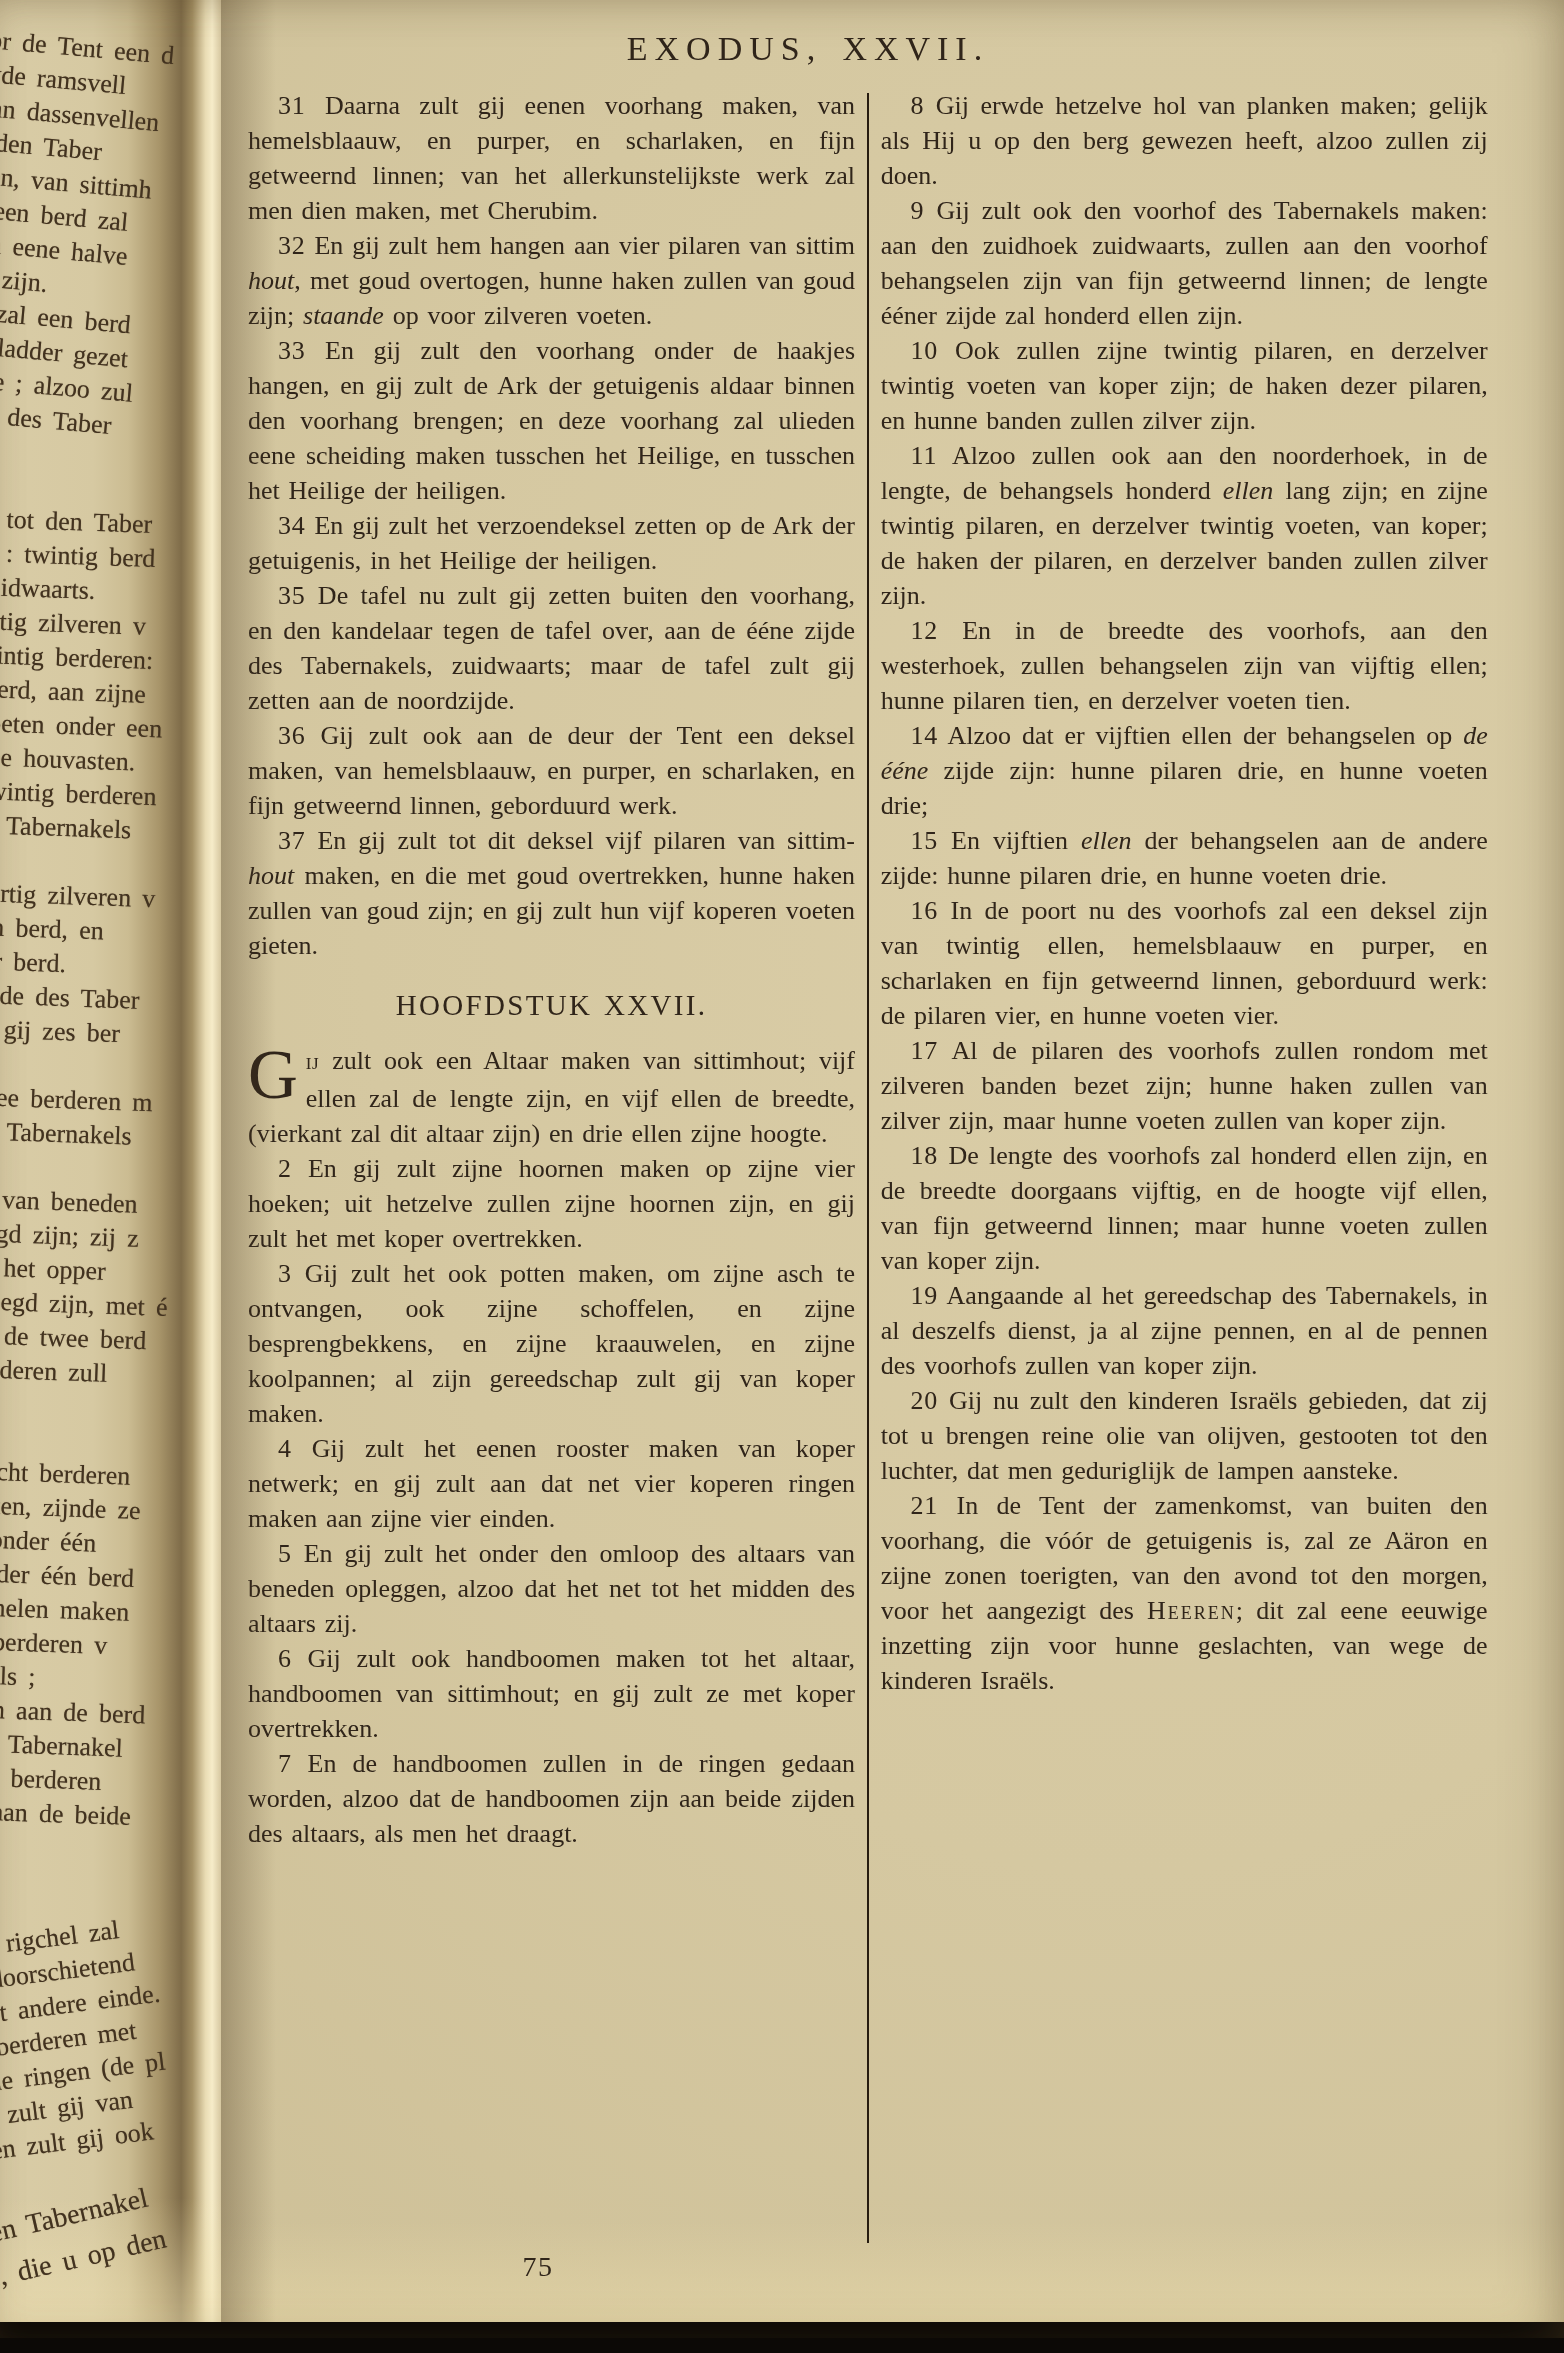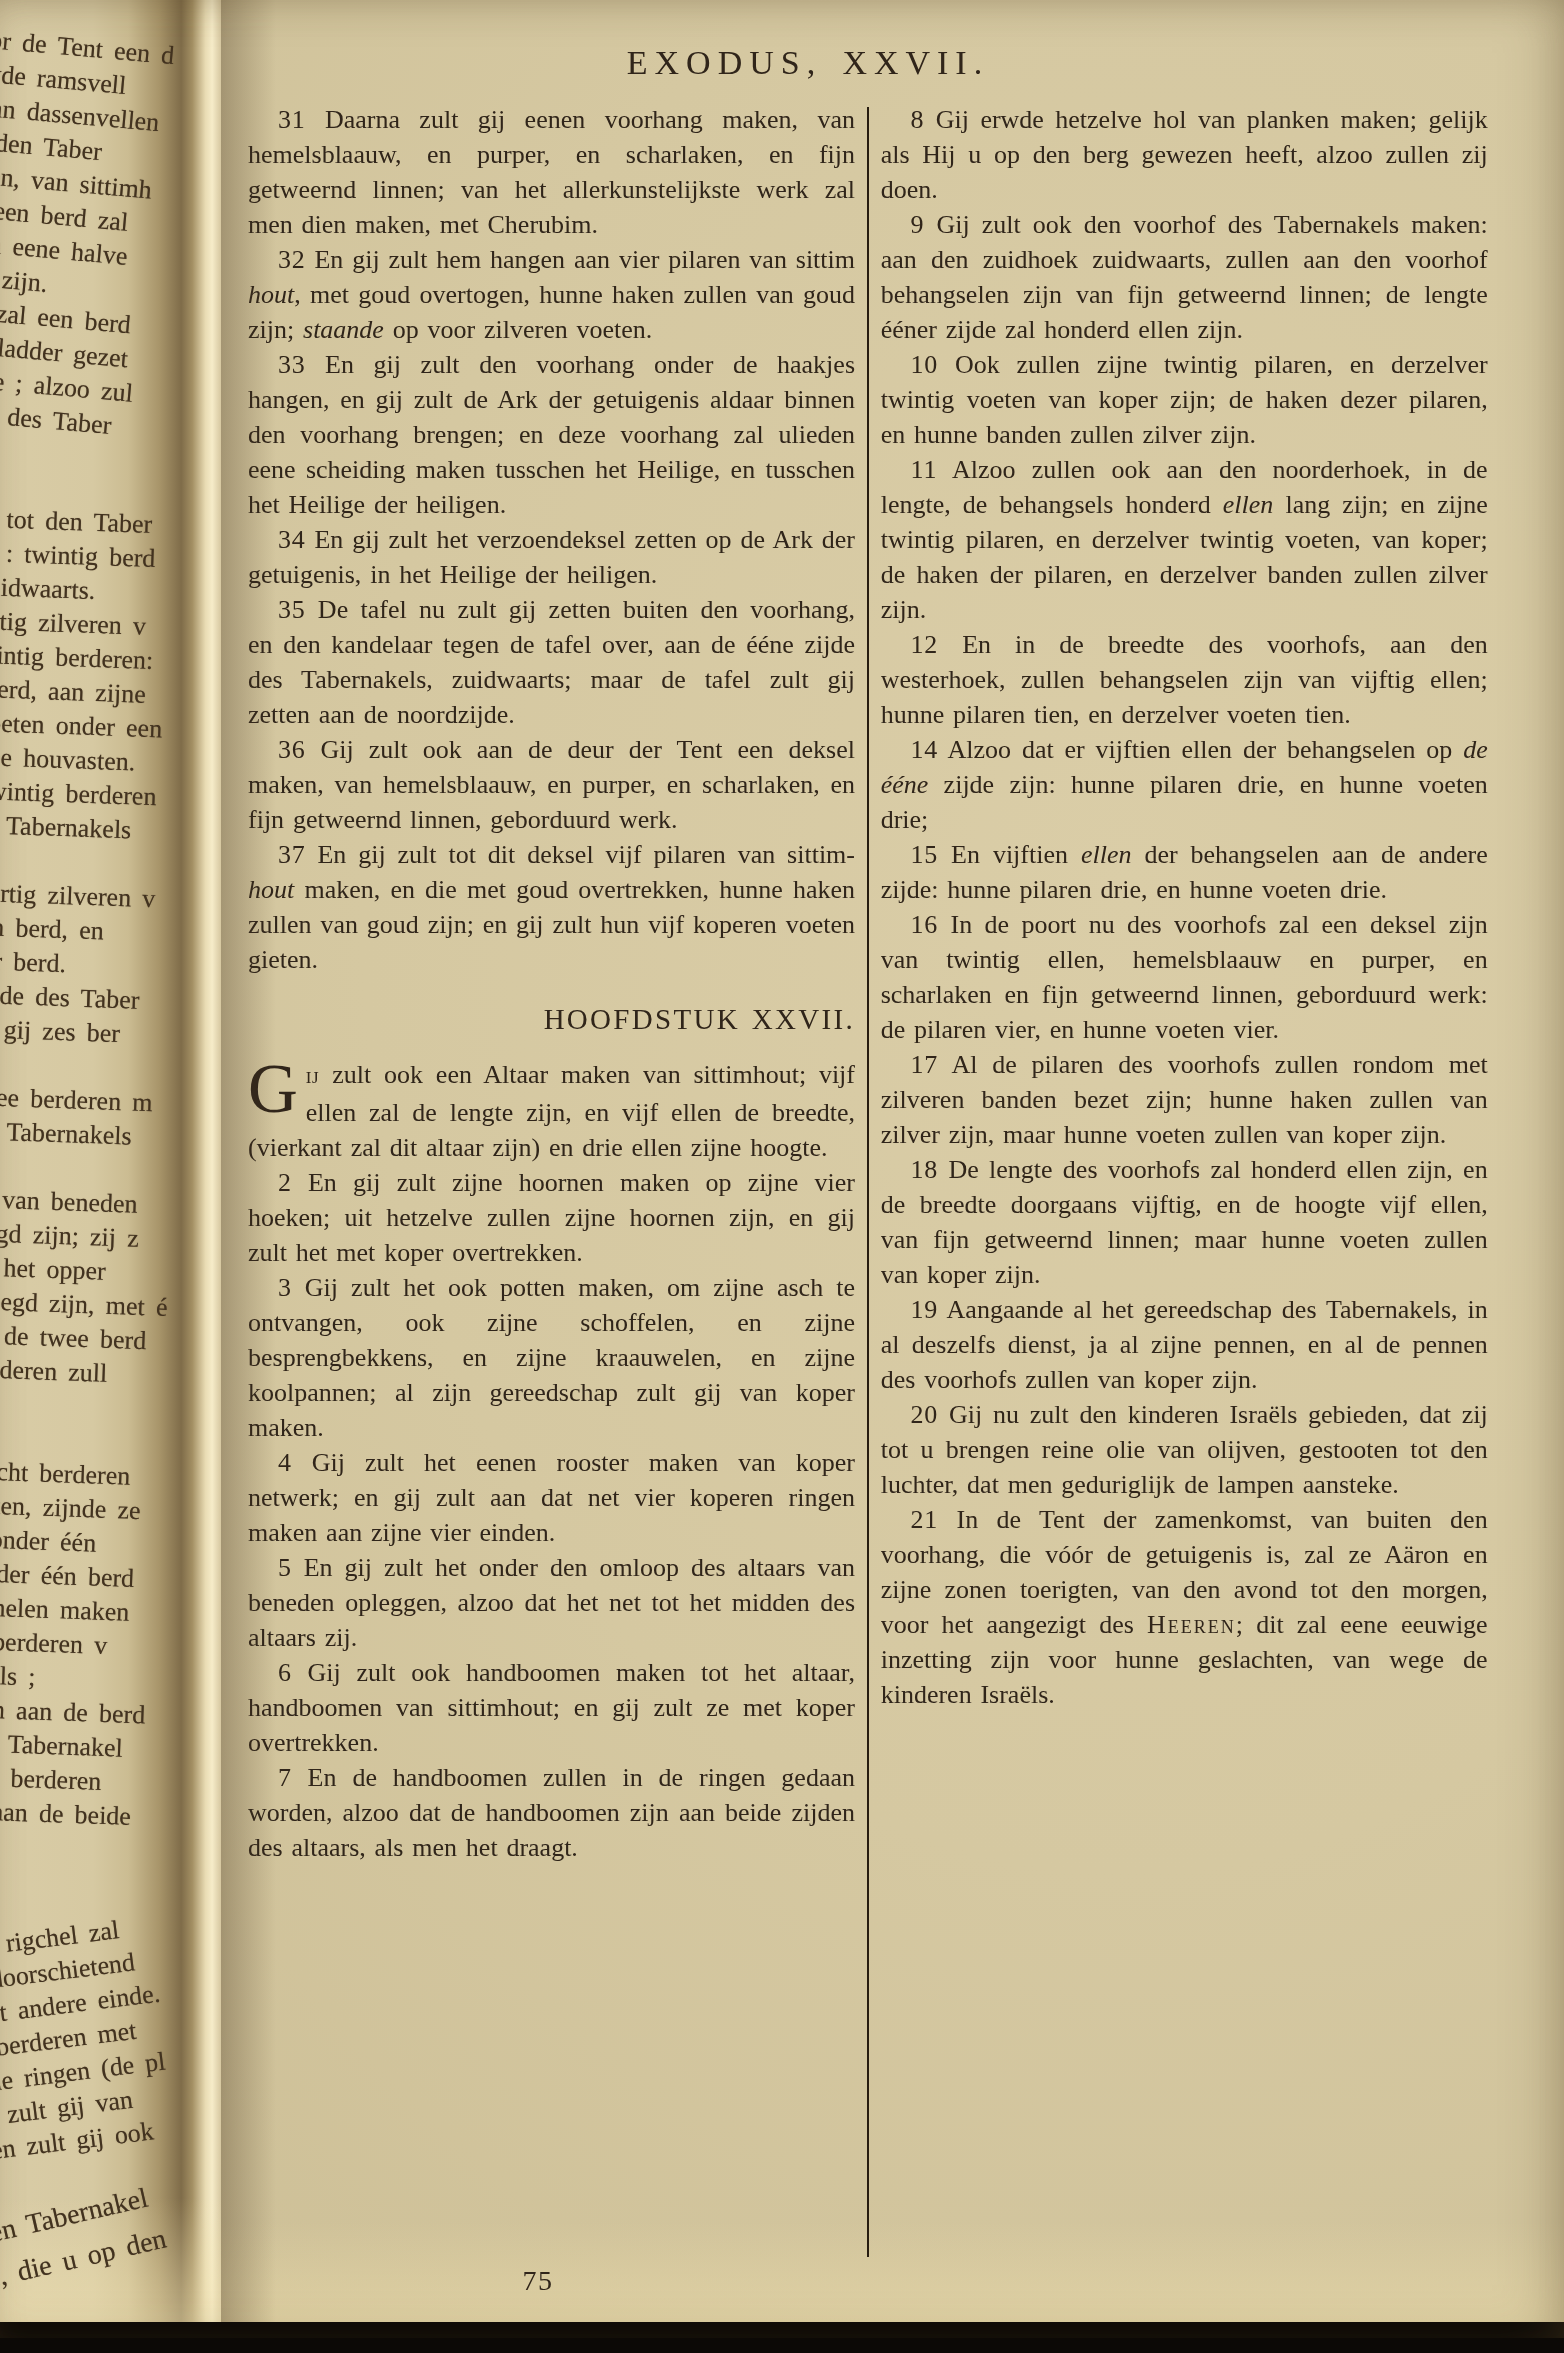--- a/index.html
+++ b/index.html
@@ -47,37 +47,37 @@
   .page{
     position:absolute;left:221px;top:0;width:1344px;height:2338px;
     color:#30251a;
   }
   .page::before{ 
     content:"";position:absolute;left:0;top:0;width:55px;height:100%;
     background:linear-gradient(to right, rgba(74,56,32,.34), rgba(74,56,32,0));
     pointer-events:none;
   }
   .running-head{
-    margin-top:44px;width:1174px;text-align:center;
+    margin-top:30px;width:1174px;text-align:center;
     font-size:34px;letter-spacing:7px;word-spacing:4.7px;
   }
   .columns{display:flex;margin-top:20.3px;padding-left:27px;}
   .col{
     width:607px;height:2150px;overflow:hidden;
     font-size:26px;line-height:35px;text-align:justify;
     word-spacing:2.3px;
   }
   .col-divider{width:2.3px;background:#271c10;margin:4.7px 11.7px 0 11.7px;height:2150px;}
   .verse{margin:0;text-indent:1.15em;}
   .verse.first{text-indent:0;}
   .vnum{letter-spacing:0.8px;}
   .it{font-style:italic;}
   .sc{font-variant:small-caps;letter-spacing:2px;}
   .chapter-heading{
-    text-align:right;text-indent:0;font-size:29px;letter-spacing:2.3px;
+    text-align:center;text-indent:0;font-size:29px;letter-spacing:2.3px;
     margin:23.5px 0 20.3px 0;line-height:36px;
   }
   .dropcap{
     float:left;font-size:69px;line-height:58px;height:64px;
     margin:3.1px 7.8px 0 0;
   }
   .dropcaps-rest{font-size:17px;letter-spacing:0.8px;}
   .page-number{
     width:634px;text-align:center;margin-top:8px;
     font-size:28px;letter-spacing:1.6px;

